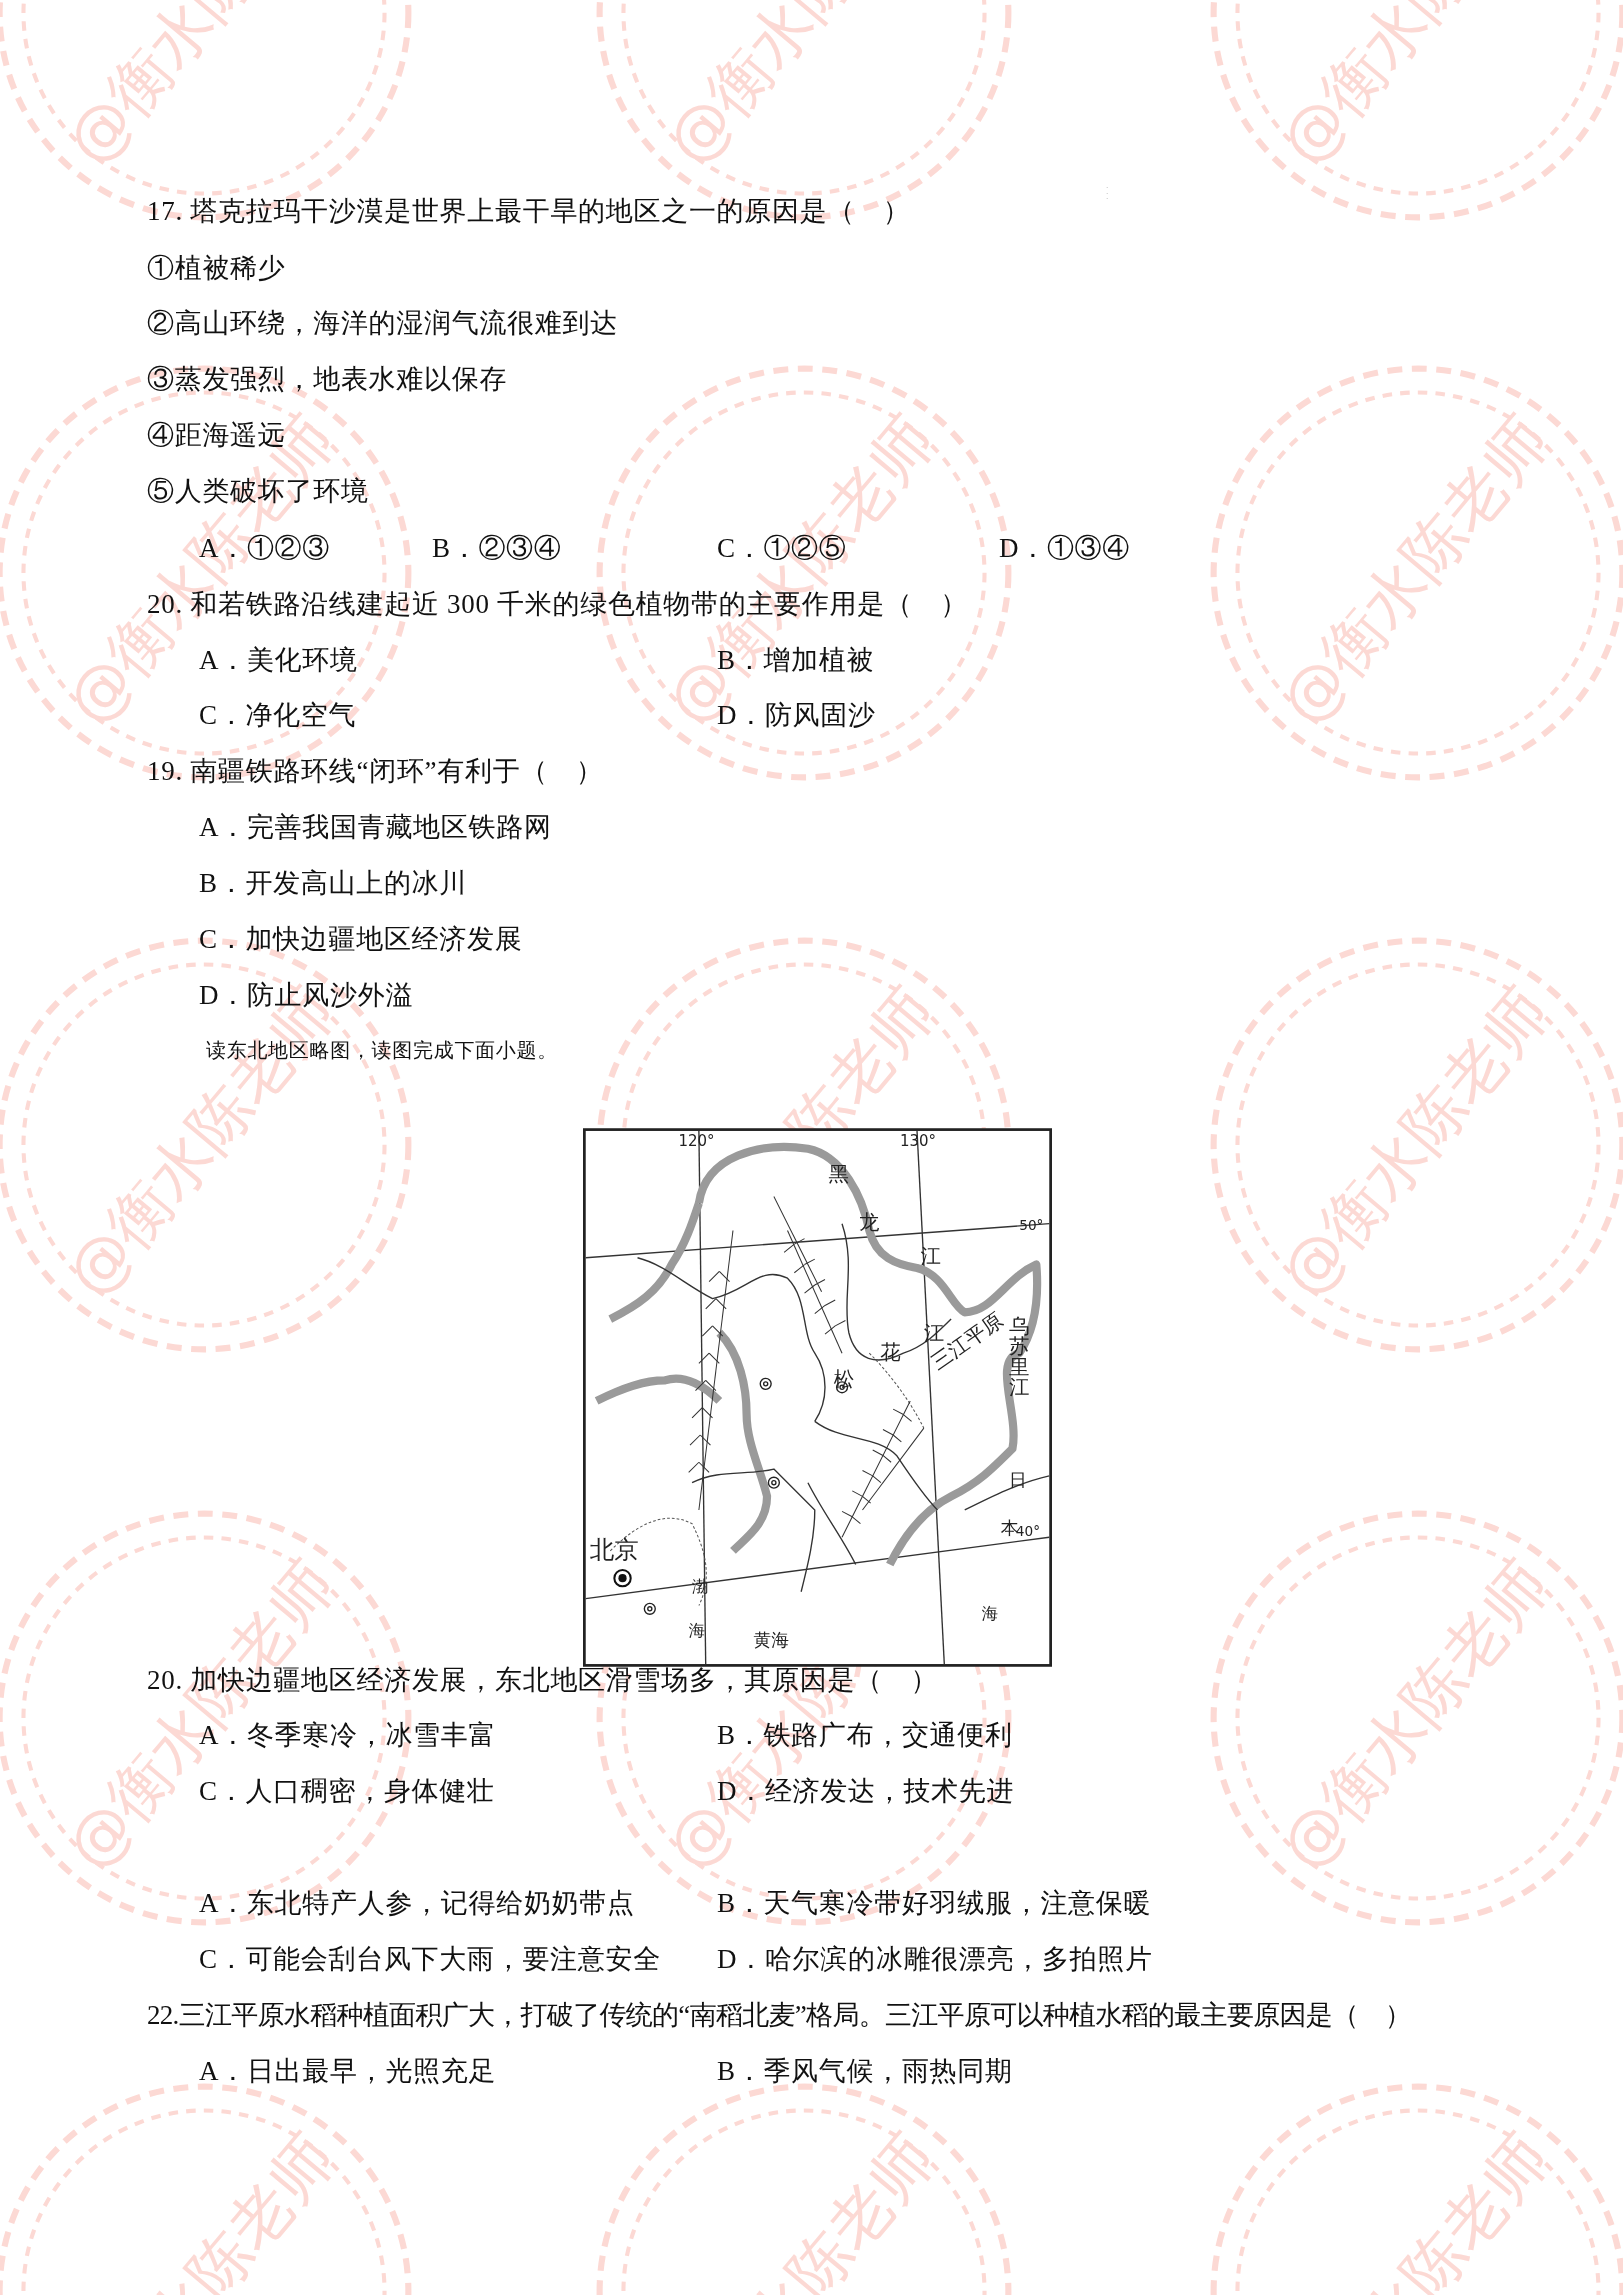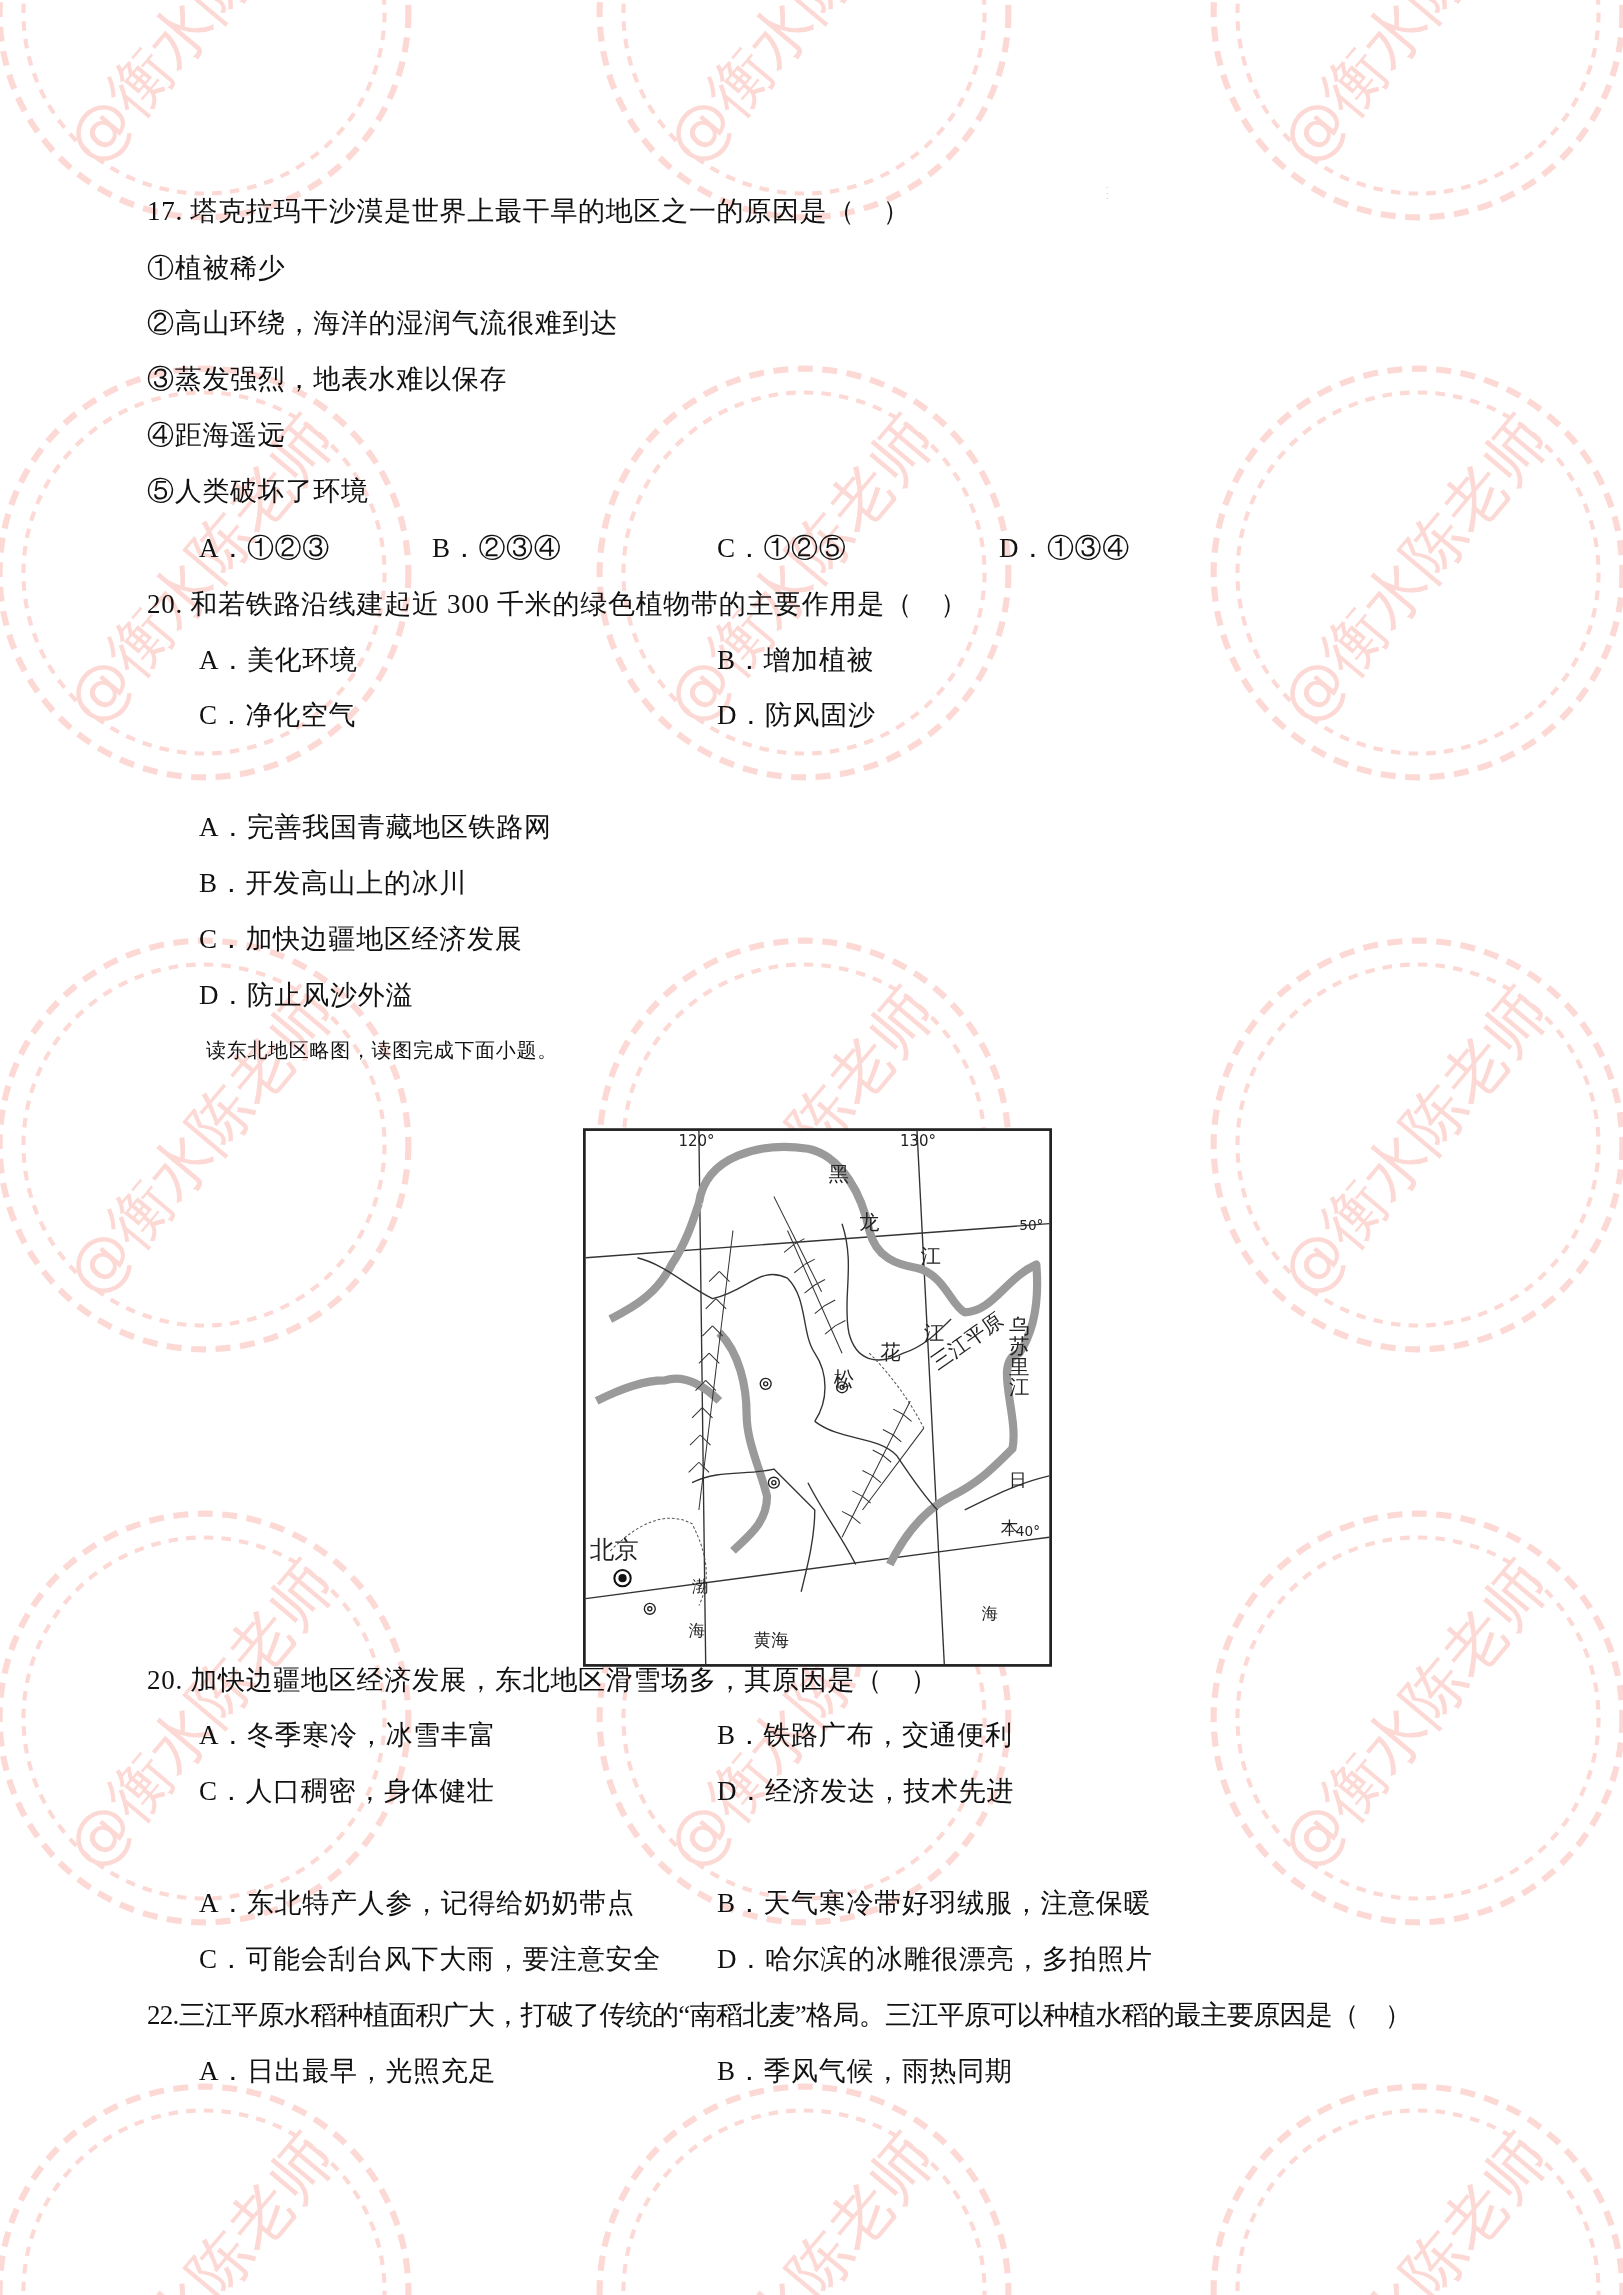--- a/index.html
+++ b/index.html
@@ -179,20 +179,23 @@
   <div class="opt" style="left:999px;top:532px;"><span>D．</span><span>①③④</span></div>
 
   <div class="line" style="left:147px;top:588px;">
     <span>20.</span>&nbsp;<span>和若铁路沿线建起近 300 千米的绿色植物带的主要作用是（　）</span>
   </div>
   <div class="opt" style="left:199px;top:644px;"><span>A．</span><span>美化环境</span></div>
   <div class="opt" style="left:717px;top:644px;"><span>B．</span><span>增加植被</span></div>
   <div class="opt" style="left:199px;top:699px;"><span>C．</span><span>净化空气</span></div>
   <div class="opt" style="left:717px;top:699px;"><span>D．</span><span>防风固沙</span></div>
 
+  <div class="line" style="left:147px;top:755px;">
+    <span>19.</span>&nbsp;<span>南疆铁路环线“闭环”有利于（　）</span>
+  </div>
   <div class="opt" style="left:199px;top:811px;"><span>A．</span><span>完善我国青藏地区铁路网</span></div>
   <div class="opt" style="left:199px;top:867px;"><span>B．</span><span>开发高山上的冰川</span></div>
   <div class="opt" style="left:199px;top:923px;"><span>C．</span><span>加快边疆地区经济发展</span></div>
   <div class="opt" style="left:199px;top:979px;"><span>D．</span><span>防止风沙外溢</span></div>
 
   <div class="line" style="left:206px;top:1034px;font-family:'DejaVu Sans',sans-serif;font-size:20px;">读东北地区略图，读图完成下面小题。</div>
 
   <div class="map">
     <svg viewBox="0 0 688 790" xmlns="http://www.w3.org/2000/svg">
       <rect x="2" y="2" width="684" height="786" fill="#fff" stroke="#222" stroke-width="4"></rect>

